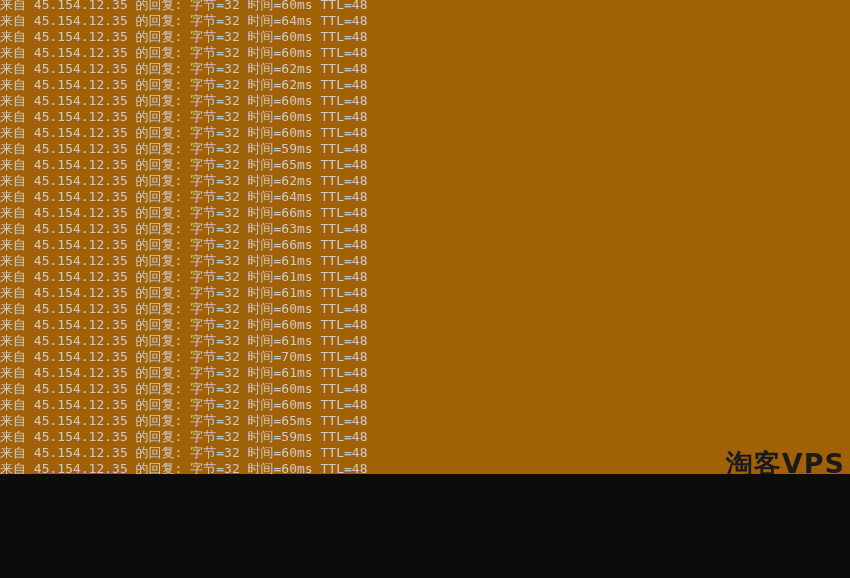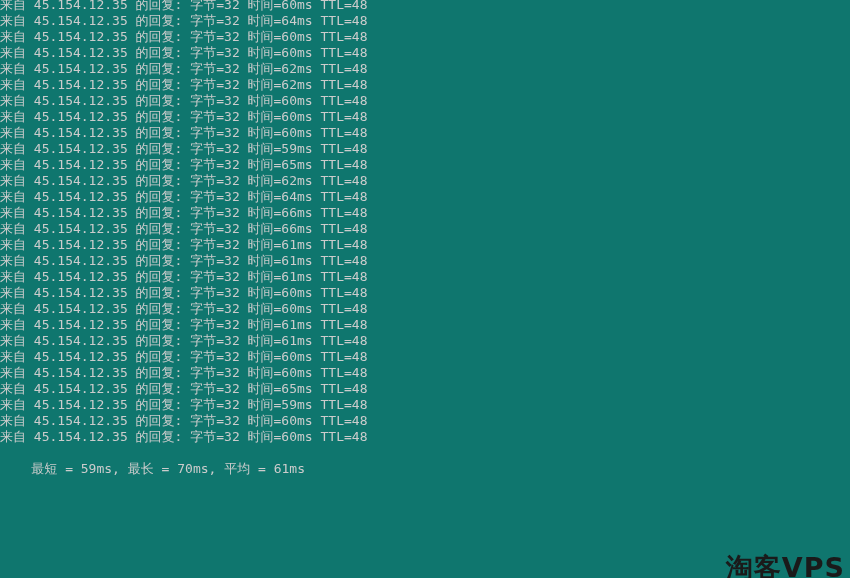--- a/index.html
+++ b/index.html
@@ -3,22 +3,22 @@
 <meta charset="utf-8">
 <style>
   html, body {
     margin: 0;
     padding: 0;
     background: #0c0c0c;
   }
   #terminal {
     position: relative;
     width: 850px;
-    height: 578px;
-    background: #0f766e;
+    height: 474px;
+    background: #a16207;
     overflow: hidden;
     font-family: "DejaVu Sans Mono", "Liberation Mono", monospace;
     font-size: 13px;
     line-height: 16px;
     color: #cccccc;
     letter-spacing: 0;
   }
   #console-lines {
     position: absolute;
     left: 0;
@@ -61,27 +61,29 @@
       <div class="line">来自 45.154.12.35 的回复: 字节=32 时间=62ms TTL=48</div>
       <div class="line">来自 45.154.12.35 的回复: 字节=32 时间=62ms TTL=48</div>
       <div class="line">来自 45.154.12.35 的回复: 字节=32 时间=60ms TTL=48</div>
       <div class="line">来自 45.154.12.35 的回复: 字节=32 时间=60ms TTL=48</div>
       <div class="line">来自 45.154.12.35 的回复: 字节=32 时间=60ms TTL=48</div>
       <div class="line">来自 45.154.12.35 的回复: 字节=32 时间=59ms TTL=48</div>
       <div class="line">来自 45.154.12.35 的回复: 字节=32 时间=65ms TTL=48</div>
       <div class="line">来自 45.154.12.35 的回复: 字节=32 时间=62ms TTL=48</div>
       <div class="line">来自 45.154.12.35 的回复: 字节=32 时间=64ms TTL=48</div>
       <div class="line">来自 45.154.12.35 的回复: 字节=32 时间=66ms TTL=48</div>
+      <div class="line">来自 45.154.12.35 的回复: 字节=32 时间=63ms TTL=48</div>
       <div class="line">来自 45.154.12.35 的回复: 字节=32 时间=66ms TTL=48</div>
       <div class="line">来自 45.154.12.35 的回复: 字节=32 时间=61ms TTL=48</div>
       <div class="line">来自 45.154.12.35 的回复: 字节=32 时间=61ms TTL=48</div>
       <div class="line">来自 45.154.12.35 的回复: 字节=32 时间=61ms TTL=48</div>
       <div class="line">来自 45.154.12.35 的回复: 字节=32 时间=60ms TTL=48</div>
       <div class="line">来自 45.154.12.35 的回复: 字节=32 时间=60ms TTL=48</div>
       <div class="line">来自 45.154.12.35 的回复: 字节=32 时间=61ms TTL=48</div>
+      <div class="line">来自 45.154.12.35 的回复: 字节=32 时间=70ms TTL=48</div>
       <div class="line">来自 45.154.12.35 的回复: 字节=32 时间=61ms TTL=48</div>
       <div class="line">来自 45.154.12.35 的回复: 字节=32 时间=60ms TTL=48</div>
       <div class="line">来自 45.154.12.35 的回复: 字节=32 时间=60ms TTL=48</div>
       <div class="line">来自 45.154.12.35 的回复: 字节=32 时间=65ms TTL=48</div>
       <div class="line">来自 45.154.12.35 的回复: 字节=32 时间=59ms TTL=48</div>
       <div class="line">来自 45.154.12.35 的回复: 字节=32 时间=60ms TTL=48</div>
       <div class="line">来自 45.154.12.35 的回复: 字节=32 时间=60ms TTL=48</div>
       <div class="line blank"></div>
       <div class="line">    最短 = 59ms, 最长 = 70ms, 平均 = 61ms</div>
     </div>

